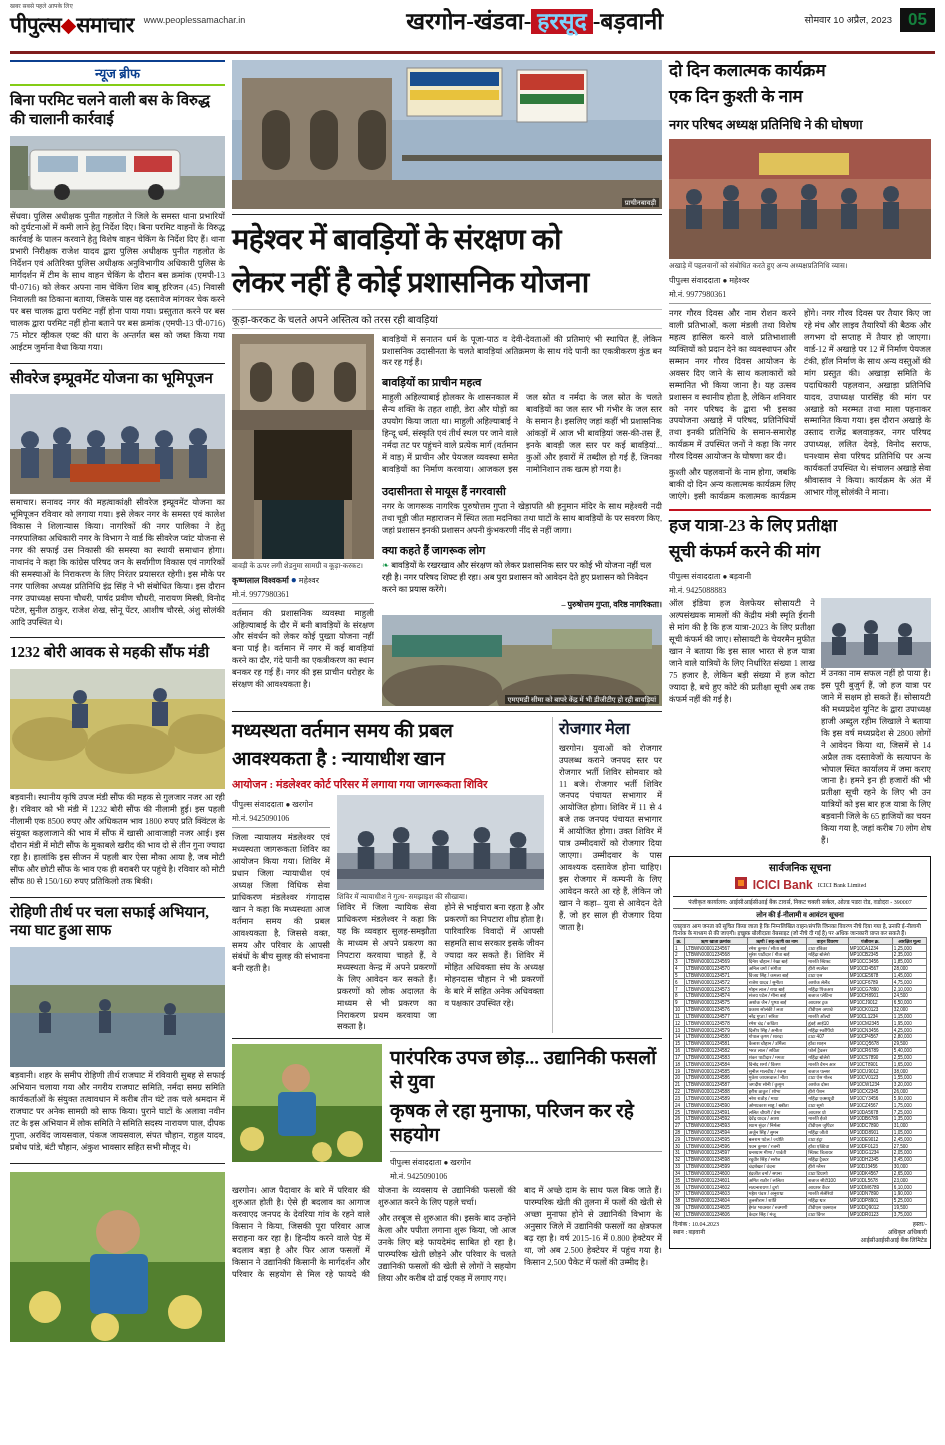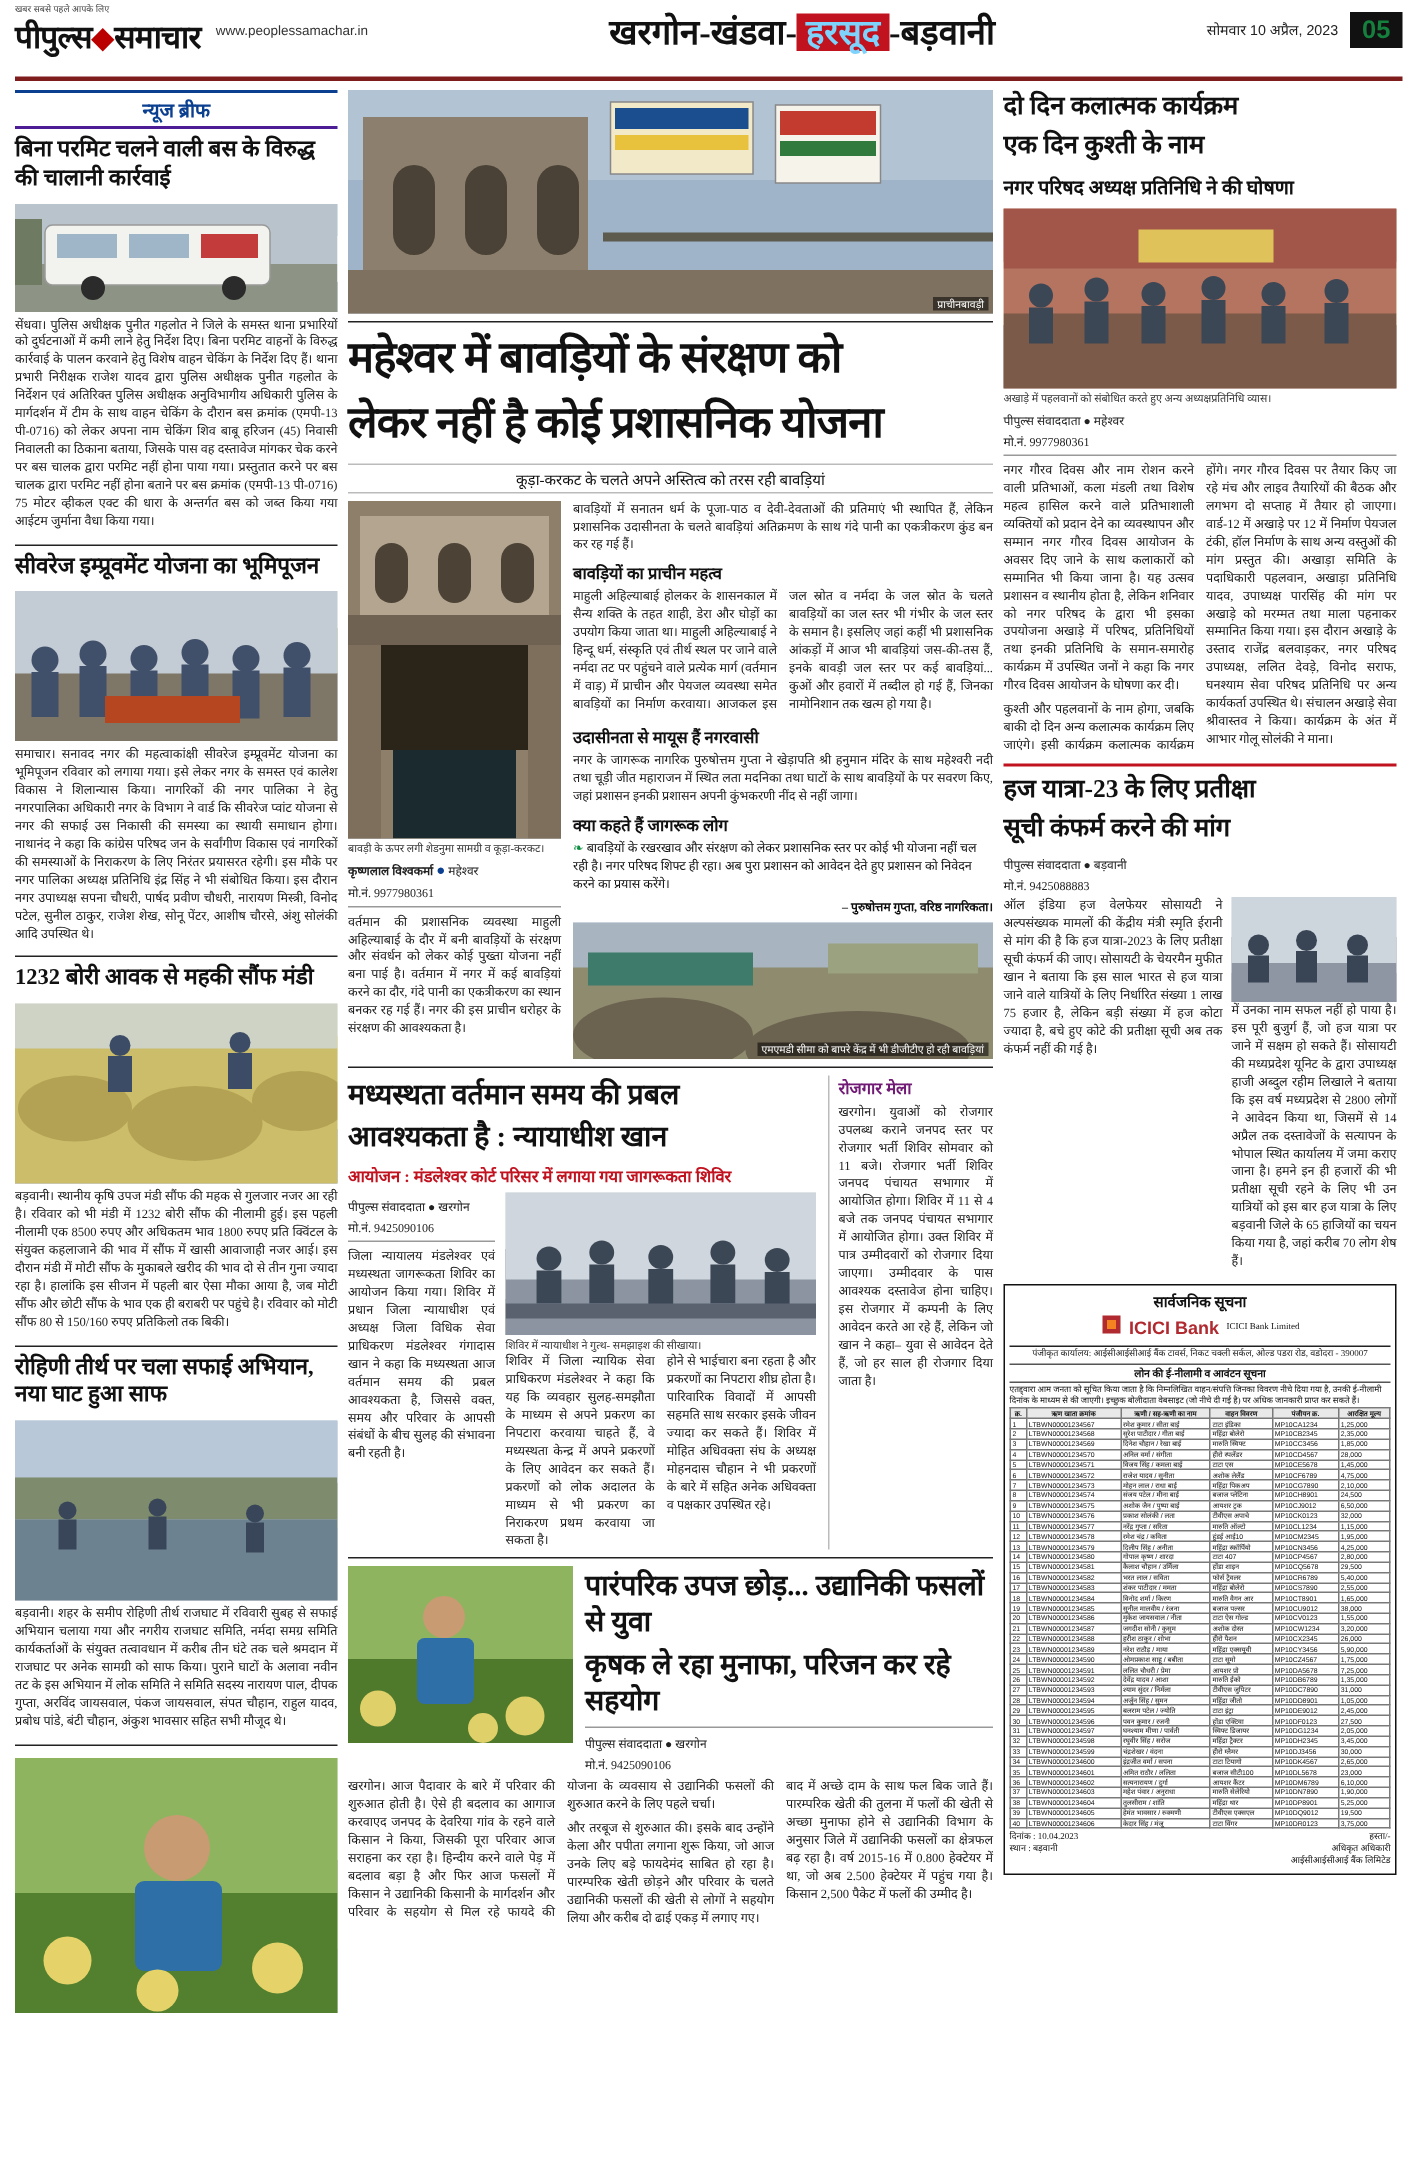--- a/index.html
+++ b/index.html
@@ -36,30 +36,30 @@
   .col-mid  { width:430px; }
   .col-right{ width:262px; }
   .col { display:flex; flex-direction:column; }
 
   .rule { border-top:1px solid #222; margin:5px 0; }
   .rule-thin { border-top:1px solid #999; margin:4px 0; }
 
   
   .kicker {
     color:#0b3f8f; font-weight:bold; font-size:13px; text-align:center;
-    border-top:2px solid #0b3f8f; border-bottom:2px solid #4c1d95;
+    border-top:2px solid #0b3f8f; border-bottom:2px solid #84cc16;
     padding:2px 0; margin-bottom:5px;
   }
   h2.hl-head { font-size:15px; line-height:1.25; font-weight:bold; margin:0 0 4px 0; }
   h2.big-head { font-size:29px; line-height:1.2; font-weight:bold; margin:2px 0 6px 0; letter-spacing:-0.5px;}
   h2.mid-head { font-size:19px; line-height:1.25; font-weight:bold; margin:2px 0 5px 0; }
   h2.r-head { font-size:17px; line-height:1.3; font-weight:bold; margin:0 0 4px 0; }
   .subhead { font-size:13px; font-weight:bold; text-align:left; margin:3px 0 6px; }
   .subhead-red { color:#c1121f; font-size:11px; font-weight:bold; }
-  .deck { font-size:10px; text-align:center; border-top:1px solid #bbb; border-bottom:1px solid #bbb; padding:2px 0; margin:3px 0 5px;}
+  .deck { font-size:10px; text-align:left; border-top:1px solid #bbb; border-bottom:1px solid #bbb; padding:2px 0; margin:3px 0 5px;}
 
   .body-text { font-size:8.4px; line-height:1.42; text-align:justify; color:#1a1a1a; }
   .body-text p { margin:0 0 4px 0; }
   .cols2 { column-count:2; column-gap:8px; }
   .cols3 { column-count:3; column-gap:8px; }
 
   .byline { font-size:8px; color:#222; margin:3px 0; }
   .byline .dot { color:#0b3f8f; font-size:10px; }
   .byline-name { font-weight:bold; }
   .phone { font-size:8px; color:#222; }
@@ -372,21 +372,21 @@
               <div class="cap">शिविर में न्यायाधीश ने गुत्थ- समझाइश की सीखाया।</div>
               <div class="body-text cols2">
                 <p>शिविर में जिला न्यायिक सेवा प्राधिकरण मंडलेश्वर ने कहा कि यह कि व्यवहार सुलह-समझौता के माध्यम से अपने प्रकरण का निपटारा करवाया चाहते हैं, वे मध्यस्थता केन्द्र में अपने प्रकरणों के लिए आवेदन कर सकते हैं। प्रकरणों को लोक अदालत के माध्यम से भी प्रकरण का निराकरण प्रथम करवाया जा सकता है।</p>
                 <p>होने से भाईचारा बना रहता है और प्रकरणों का निपटारा शीघ्र होता है। पारिवारिक विवादों में आपसी सहमति साथ सरकार इसके जीवन ज्यादा कर सकते हैं। शिविर में मोहित अधिवक्ता संघ के अध्यक्ष मोहनदास चौहान ने भी प्रकरणों के बारे में सहित अनेक अधिवक्ता व पक्षकार उपस्थित रहे।</p>
               </div>
             </div>
           </div>
         </div>
 
         <div style="width:110px;border-left:1px solid #bbb;padding-left:6px;">
-          <h3 style="font-size:11px;color:#701a75;margin:0 0 4px;">रोजगार मेला</h3>
+          <h3 style="font-size:16px;color:#0f172a;margin:0 0 4px;">रोजगार मेला</h3>
           <div class="body-text">
               <p>खरगोन। युवाओं को रोजगार उपलब्ध कराने जनपद स्तर पर रोजगार भर्ती शिविर सोमवार को 11 बजे। रोजगार भर्ती शिविर जनपद पंचायत सभागार में आयोजित होगा। शिविर में 11 से 4 बजे तक जनपद पंचायत सभागार में आयोजित होगा। उक्त शिविर में पात्र उम्मीदवारों को रोजगार दिया जाएगा। उम्मीदवार के पास आवश्यक दस्तावेज होना चाहिए। इस रोजगार में कम्पनी के लिए आवेदन करते आ रहे हैं, लेकिन जो खान ने कहा– युवा से आवेदन देते हैं, जो हर साल ही रोजगार दिया जाता है।</p>
             </div>
         </div>
       </div>
 
       <div class="rule"></div>
 
       <div>
         <div style="display:flex;gap:8px;">

